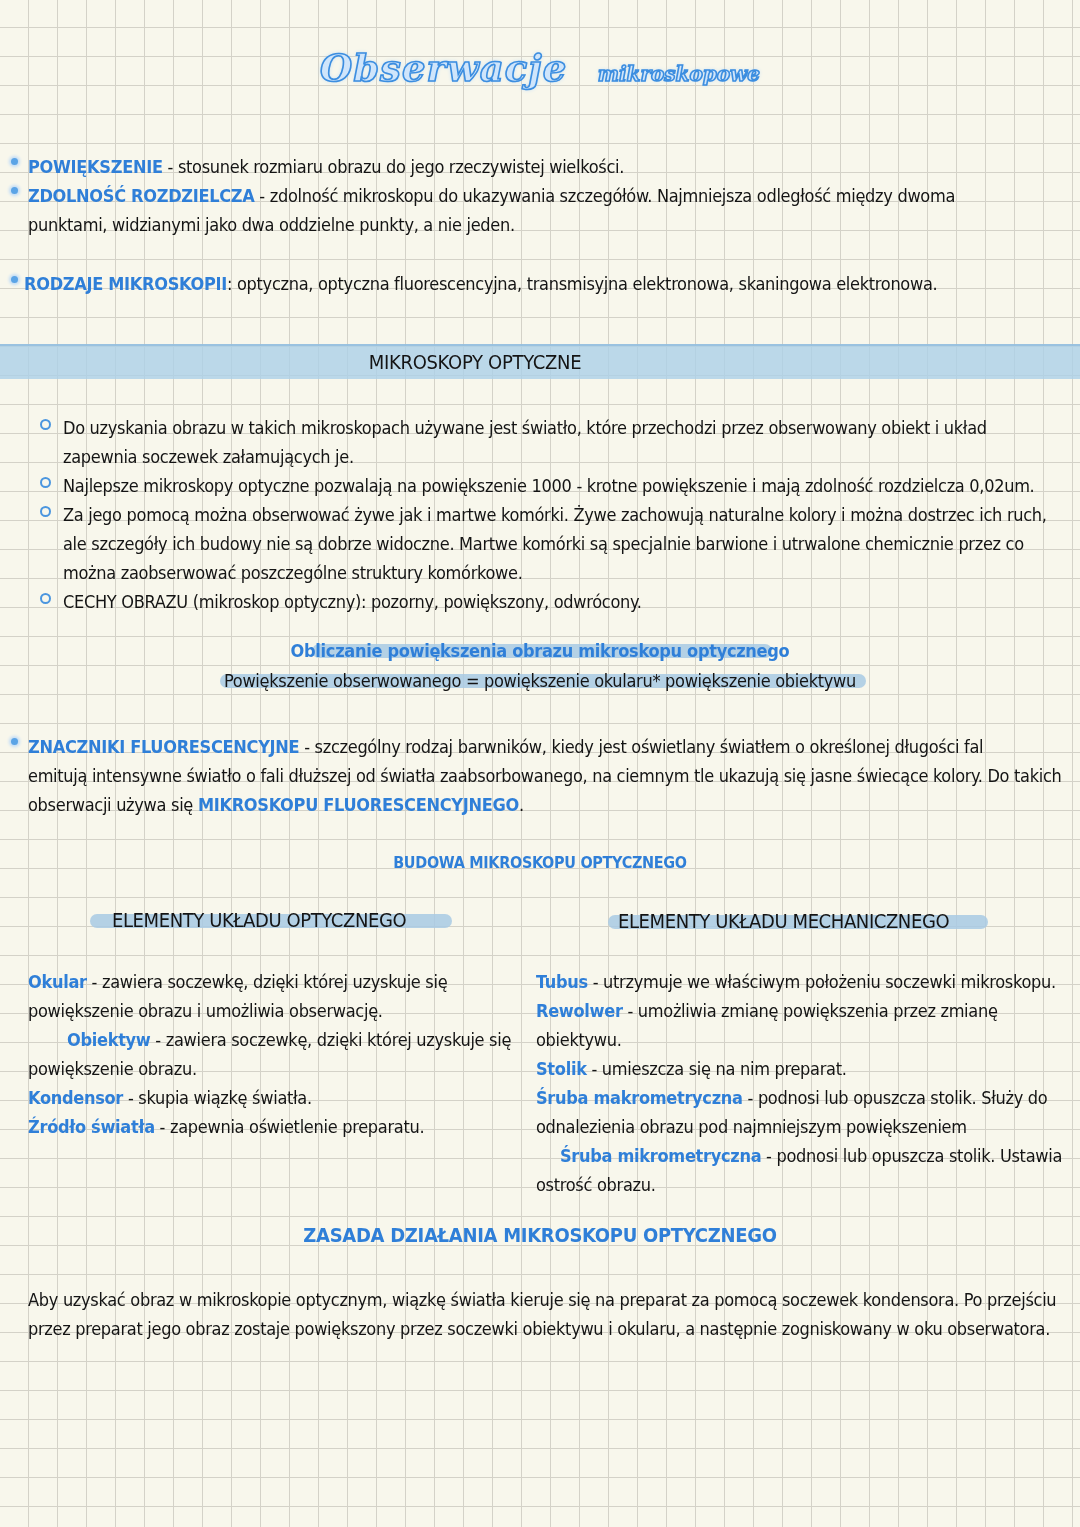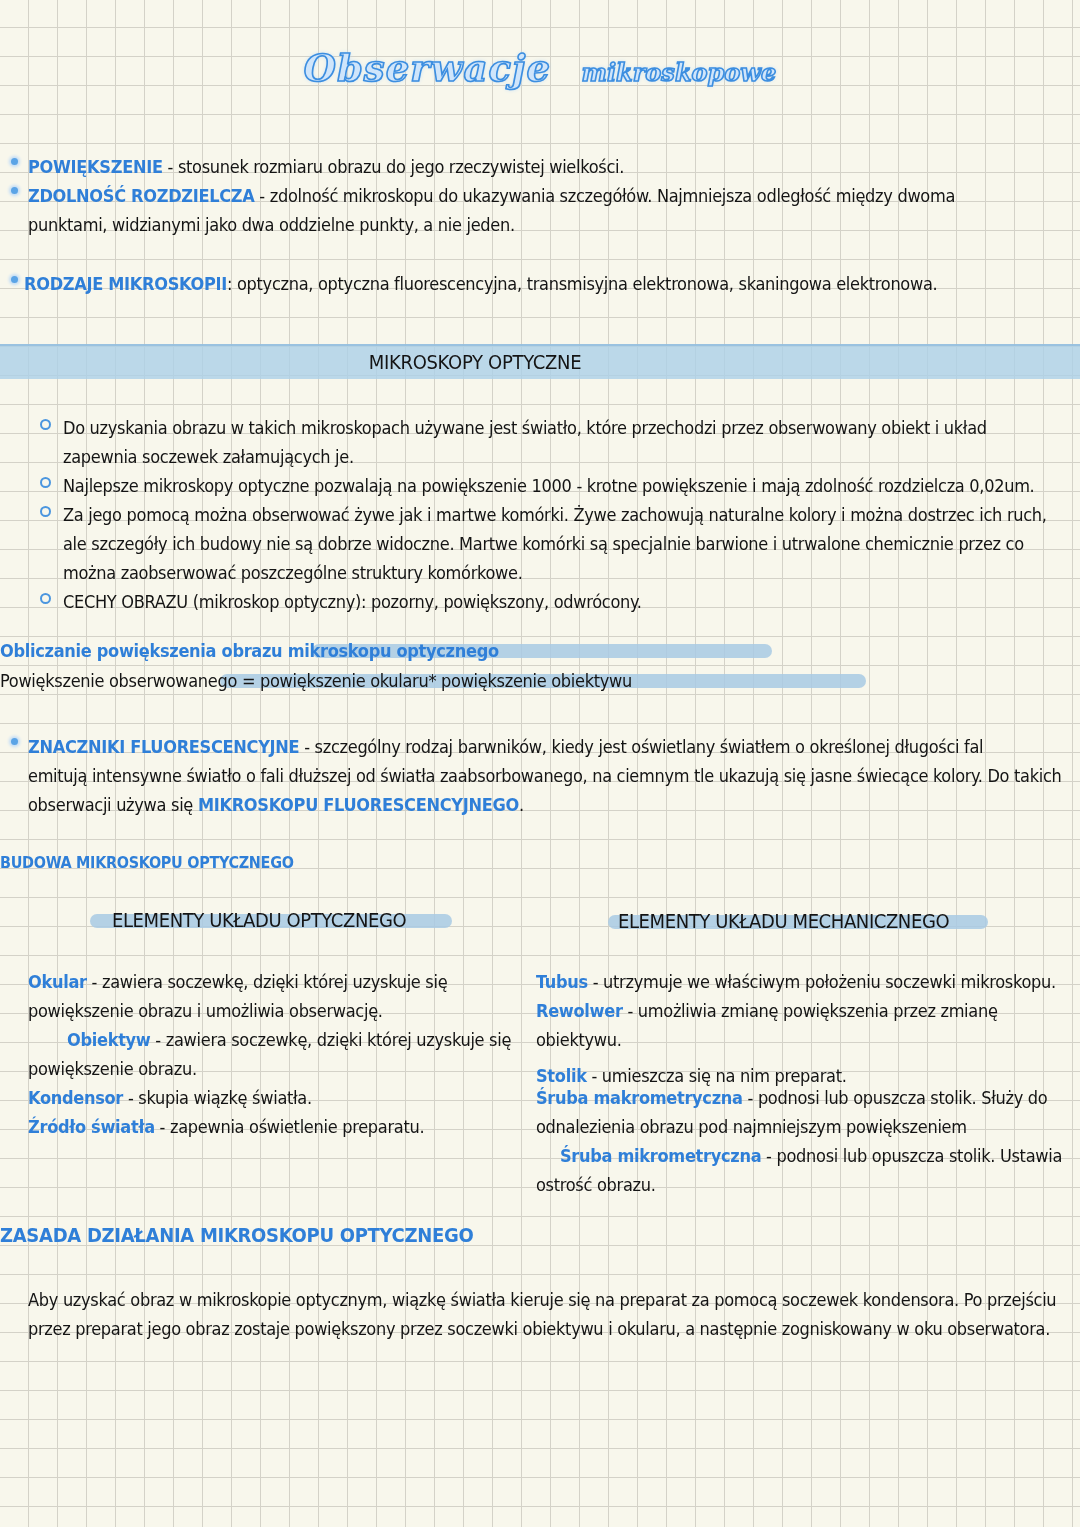--- a/index.html
+++ b/index.html
@@ -38,21 +38,21 @@
     }
     .title span {
       display: inline-block;
       font-family: "DejaVu Serif", serif;
       font-style: italic;
       color: #cfe5fb;
       -webkit-text-stroke: 1.6px #3c8ee0;
       text-shadow: 0 0 4px #b8d9f8, 0 0 1px #1f6fc4;
     }
     .title .t1 { font-size: 37px; font-weight: bold; letter-spacing: 1px; margin-right: 26px; }
-    .title .t2 { font-size: 24px; font-weight: bold; letter-spacing: 0px; }
+    .title .t2 { font-size: 20px; font-weight: bold; letter-spacing: 0px; }
 
     .bullet-dot {
       position: absolute;
       width: 7px; height: 7px;
       border-radius: 50%;
       background: #5ba4e6;
       box-shadow: 0 0 3px 2px #c2dcf6;
     }
     .bullet-ring {
       position: absolute;
@@ -78,20 +78,21 @@
     }
     .pill {
       position: absolute;
       height: 14px;
       border-radius: 7px;
       background: rgba(168, 202, 228, 0.85);
     }
     .center-line {
       position: absolute;
       left: 0; width: 1080px;
+      text-align: center;
       font-size: 18px;
       line-height: 29px;
       white-space: nowrap;
       letter-spacing: -0.3px;
     }
     .subheading {
       position: absolute;
       font-size: 20px;
       line-height: 29px;
       white-space: nowrap;
@@ -191,21 +192,21 @@
 <div>
   <div class="line" style="left:536px; top:967px;">
     <span class="blue">Tubus</span><span class="dark"> - utrzymuje we właściwym położeniu soczewki mikroskopu.</span>
   </div>
 
   <div class="line" style="left:536px; top:996px;">
     <span class="blue">Rewolwer</span><span class="dark"> - umożliwia zmianę powiększenia przez zmianę</span>
   </div>
   <div class="line" style="left:536px; top:1025px;">obiektywu.</div>
 
-  <div class="line" style="left:536px; top:1054px;margin-top:7px;">
+  <div class="line" style="left:536px; top:1054px;">
     <span class="blue">Stolik</span><span class="dark"> - umieszcza się na nim preparat.</span>
   </div>
 
   <div class="line" style="left:536px; top:1083px;">
     <span class="blue">Śruba makrometryczna</span><span class="dark"> - podnosi lub opuszcza stolik. Służy do</span>
   </div>
   <div class="line" style="left:536px; top:1112px;">odnalezienia obrazu pod najmniejszym powiększeniem</div>
 
   <div class="line" style="left:560px; top:1141px;">
     <span class="blue">Śruba mikrometryczna</span><span class="dark"> - podnosi lub opuszcza stolik. Ustawia</span>

